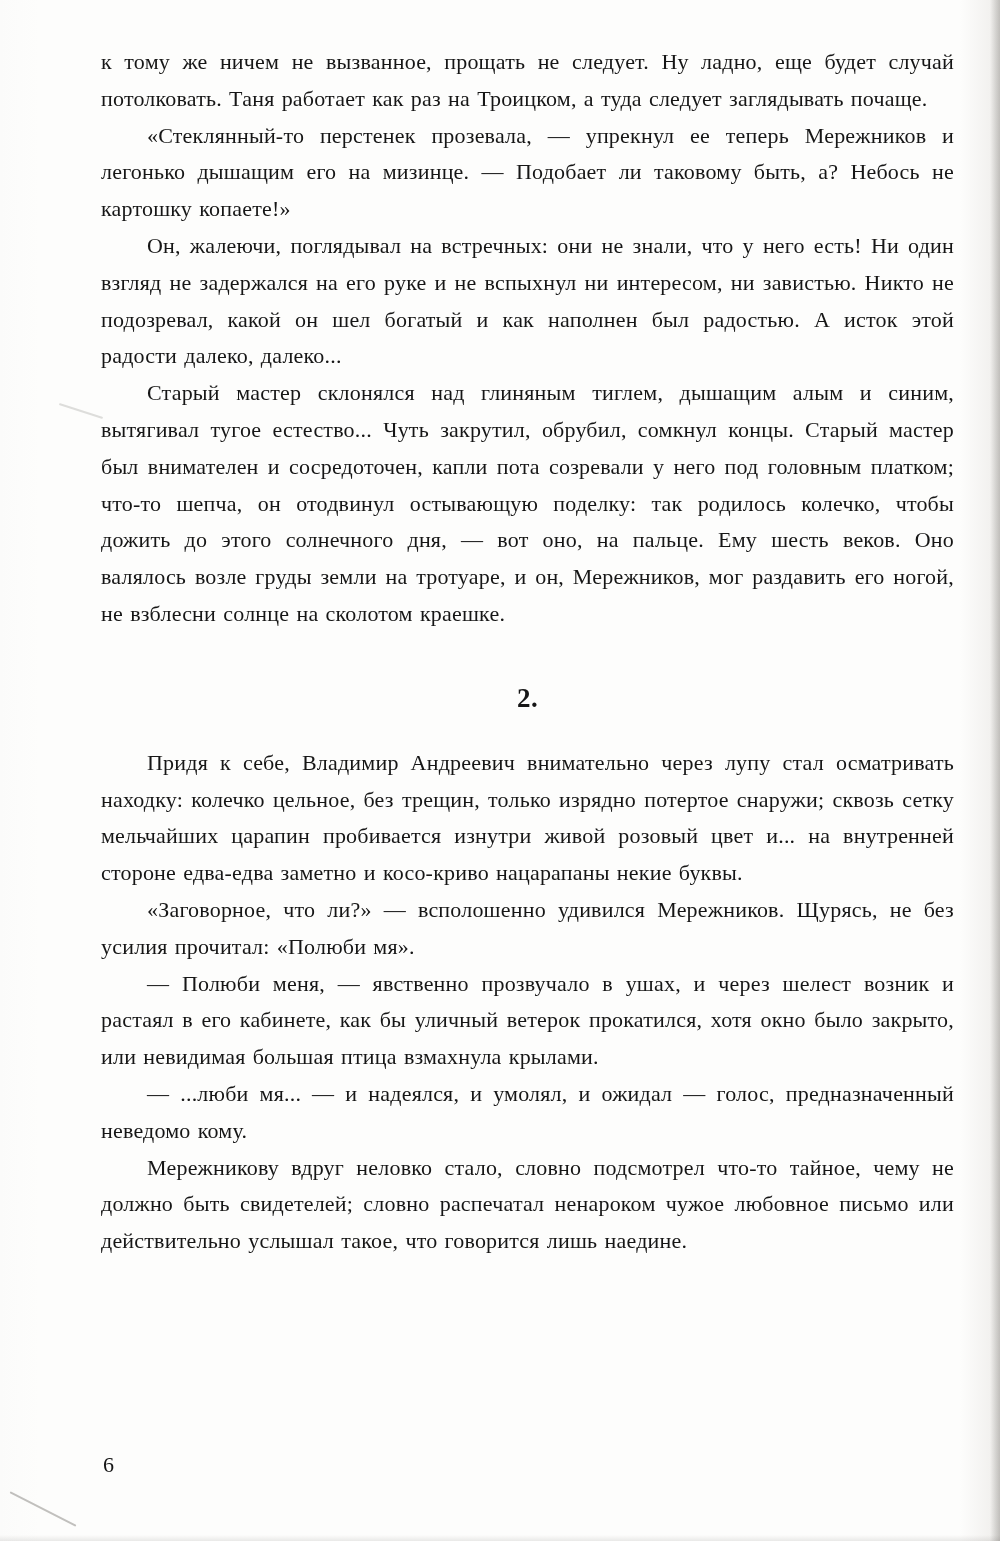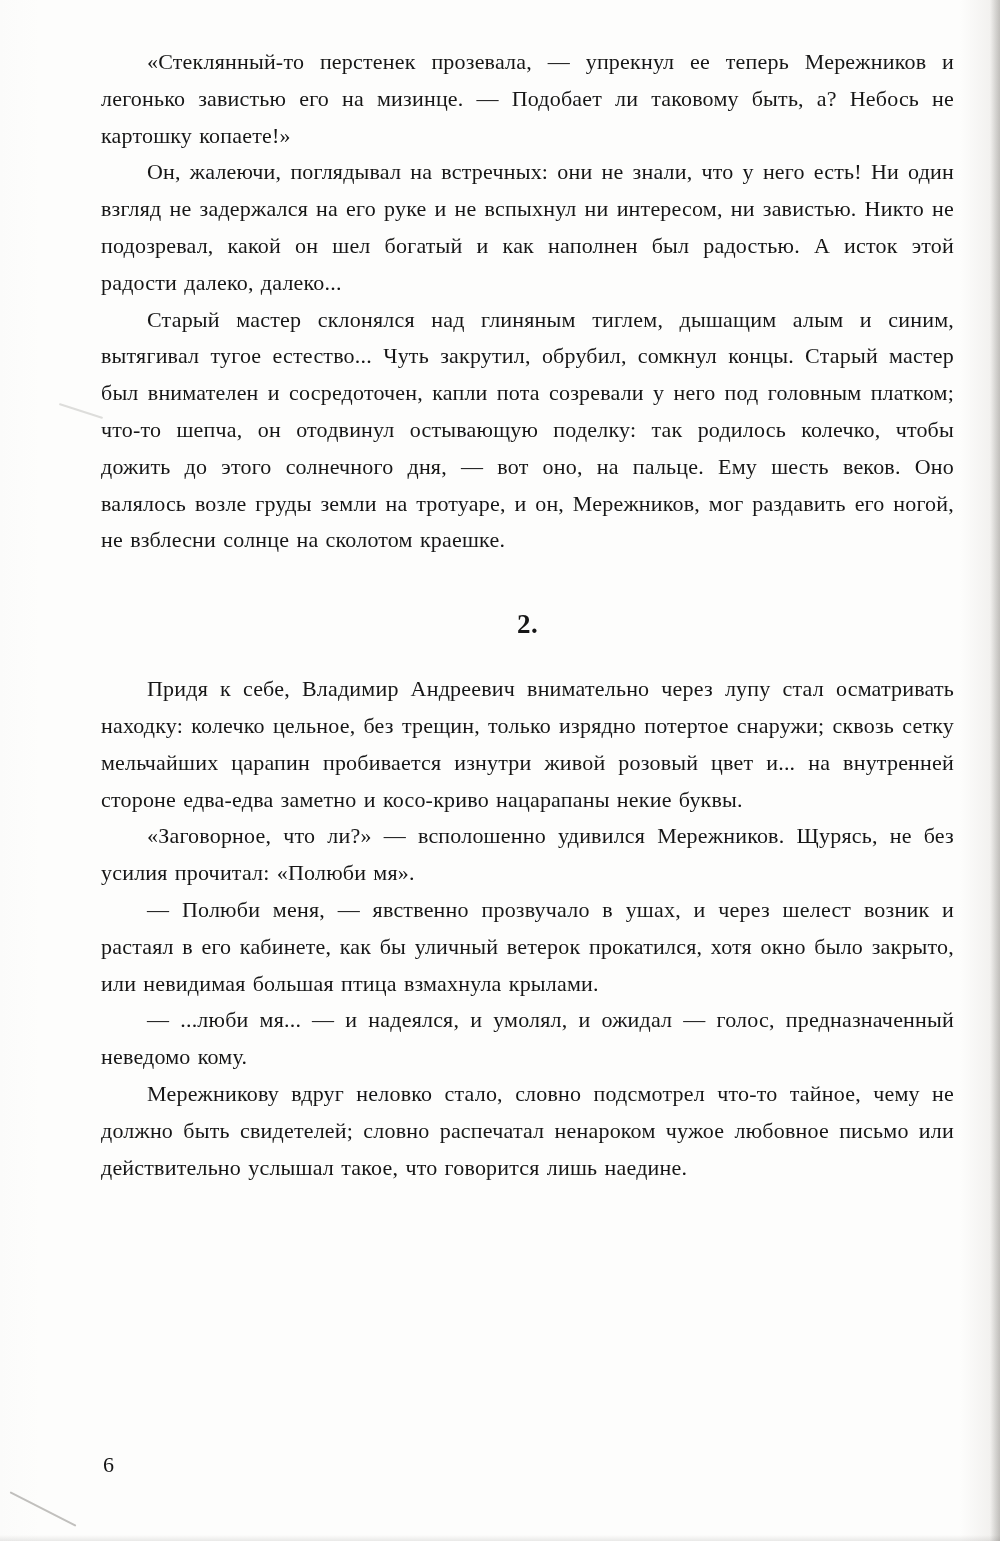--- a/index.html
+++ b/index.html
@@ -79,21 +79,22 @@
     border-radius: 2px;
     pointer-events: none;
   }
 </style>
 </head>
 <body>
 
 <div class="scan-page">
 
   <div class="text-block">
-    <p class="para">«Стеклянный-то перстенек прозевала, — упрекнул ее теперь Мережников и легонько завистью его на мизинце. — Подобает ли таковому быть, а? Небось не картошку копаете!»</p>
+    <p class="para no-indent">к тому же ничем не вызванное, прощать не следует. Ну ладно, еще будет случай потолковать. Таня работает как раз на Троицком, а туда следует заглядывать почаще.</p>
+    <p class="para">«Стеклянный-то перстенек прозевала, — упрекнул ее теперь Мережников и легонько дышащим его на мизинце. — Подобает ли таковому быть, а? Небось не картошку копаете!»</p>
     <p class="para">Он, жалеючи, поглядывал на встречных: они не знали, что у него есть! Ни один взгляд не задержался на его руке и не вспыхнул ни интересом, ни завистью. Никто не подозревал, какой он шел богатый и как наполнен был радостью. А исток этой радости далеко, далеко...</p>
     <p class="para">Старый мастер склонялся над глиняным тиглем, дышащим алым и синим, вытягивал тугое естество... Чуть закрутил, обрубил, сомкнул концы. Старый мастер был внимателен и сосредоточен, капли пота созревали у него под головным платком; что-то шепча, он отодвинул остывающую поделку: так родилось колечко, чтобы дожить до этого солнечного дня, — вот оно, на пальце. Ему шесть веков. Оно валялось возле груды земли на тротуаре, и он, Мережников, мог раздавить его ногой, не взблесни солнце на сколотом краешке.</p>
 
     <h2 class="section-heading">2.</h2>
 
     <p class="para">Придя к себе, Владимир Андреевич внимательно через лупу стал осматривать находку: колечко цельное, без трещин, только изрядно потертое снаружи; сквозь сетку мельчайших царапин пробивается изнутри живой розовый цвет и... на внутренней стороне едва-едва заметно и косо-криво нацарапаны некие буквы.</p>
     <p class="para">«Заговорное, что ли?» — всполошенно удивился Мережников. Щурясь, не без усилия прочитал: «Полюби мя».</p>
     <p class="para">— Полюби меня, — явственно прозвучало в ушах, и через шелест возник и растаял в его кабинете, как бы уличный ветерок прокатился, хотя окно было закрыто, или невидимая большая птица взмахнула крылами.</p>
     <p class="para">— ...люби мя... — и надеялся, и умолял, и ожидал — голос, предназначенный неведомо кому.</p>
     <p class="para">Мережникову вдруг неловко стало, словно подсмотрел что-то тайное, чему не должно быть свидетелей; словно распечатал ненароком чужое любовное письмо или действительно услышал такое, что говорится лишь наедине.</p>

